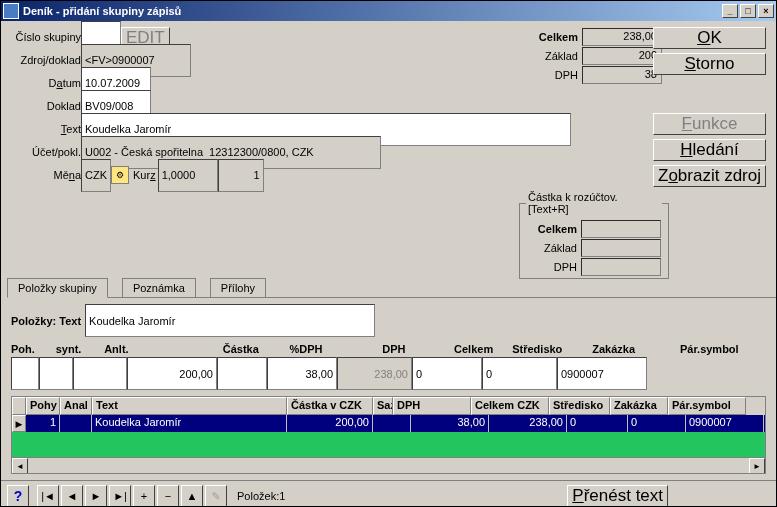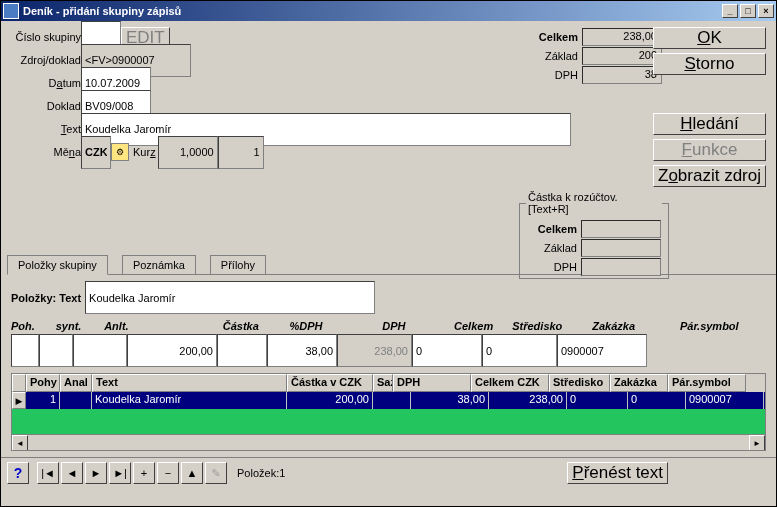--- a/index.html
+++ b/index.html
@@ -104,21 +104,21 @@
   position: relative;
   cursor: pointer;
 }
 .tab.active {
   background: #d4d0c8;
   border-bottom: 1px solid #d4d0c8;
   margin-bottom: -1px;
 }
 .lower { padding: 6px 10px; }
 .polozky-row { display: flex; align-items: center; margin-bottom: 6px; }
-.col-headers { display: flex; gap: 16px; margin-bottom: 2px; font-style: italic; }
+.col-headers { display: flex; gap: 16px; margin-bottom: 2px; }
 .col-header { font-weight: bold; font-size: 11px; }
 .input-row { display: flex; gap: 0; margin-bottom: 6px; }
 .grid {
   border: 1px solid #808080;
   background: #22c55e;
   height: 78px;
   position: relative;
   overflow: hidden;
 }
 .grid-header { display: flex; background: #d4d0c8; height: 18px; }
@@ -205,27 +205,31 @@
   <div class="form-row">
     <span class="form-label">Doklad</span>
     <input class="input" style="width: 70px;" value="BV09/008">
   </div>
 
   <div class="form-row">
     <span class="form-label"><span class="underline">T</span><span>ext</span></span>
     <input class="input" style="width: 490px;" value="Koudelka Jaromír">
   </div>
 
+  <div class="form-row">
+    <span class="form-label">Účet/pokl.</span>
+    <input class="input readonly" style="width: 300px;" readonly="" value="U002 - Česká spořitelna  12312300/0800, CZK">
+  </div>
 
   <div class="form-row">
     <span class="form-label"><span>Mě</span><span class="underline">n</span><span>a</span></span>
-    <input class="input readonly" style="width: 30px; font-weight: bold;" readonly="" value="CZK">
+    <input class="input readonly" style="width: 30px;" readonly="" value="CZK">
     <span class="mena-icon">⚙</span>
     <span style="padding:0 2px 0 4px"><span>Kur</span><span class="underline">z</span></span>
-    <input class="input readonly" style="width: 60px; text-align: right;" readonly="" value="1,0000">
+    <input class="input readonly" style="width: 60px; text-align: left;" readonly="" value="1,0000">
     <input class="input readonly" style="width: 46px; text-align: right;" readonly="" value="1">
   </div>
 
   <div class="totals-box">
     <div class="totals-row">
       <span class="totals-label bold">Celkem</span>
       <span class="totals-val">238,00</span>
     </div>
     <div class="totals-row">
       <span class="totals-label">Základ</span>
@@ -234,22 +238,22 @@
     <div class="totals-row">
       <span class="totals-label">DPH</span>
       <span class="totals-val">38</span>
     </div>
   </div>
 
   <div class="right-buttons">
     <button class="btn"><span class="underline">O</span><span>K</span></button>
     <button class="btn"><span class="underline">S</span><span>torno</span></button>
     <div style="height:30px"></div>
+    <button class="btn" style="color:#808080"><span class="underline">F</span><span>unkce</span></button>
     <button class="btn"><span class="underline">H</span><span>ledání</span></button>
-    <button class="btn" style="color:#808080"><span class="underline">F</span><span>unkce</span></button>
     <button class="btn" style="min-width:80px"><span>Z</span><span class="underline">o</span><span>brazit zdroj</span></button>
   </div>
 
   <fieldset class="fieldset rozuct">
     <legend>Částka k rozúčtov. [Text+R]</legend>
     <div class="totals-row">
       <span class="totals-label bold">Celkem</span>
       <span class="totals-val"></span>
     </div>
     <div class="totals-row">

